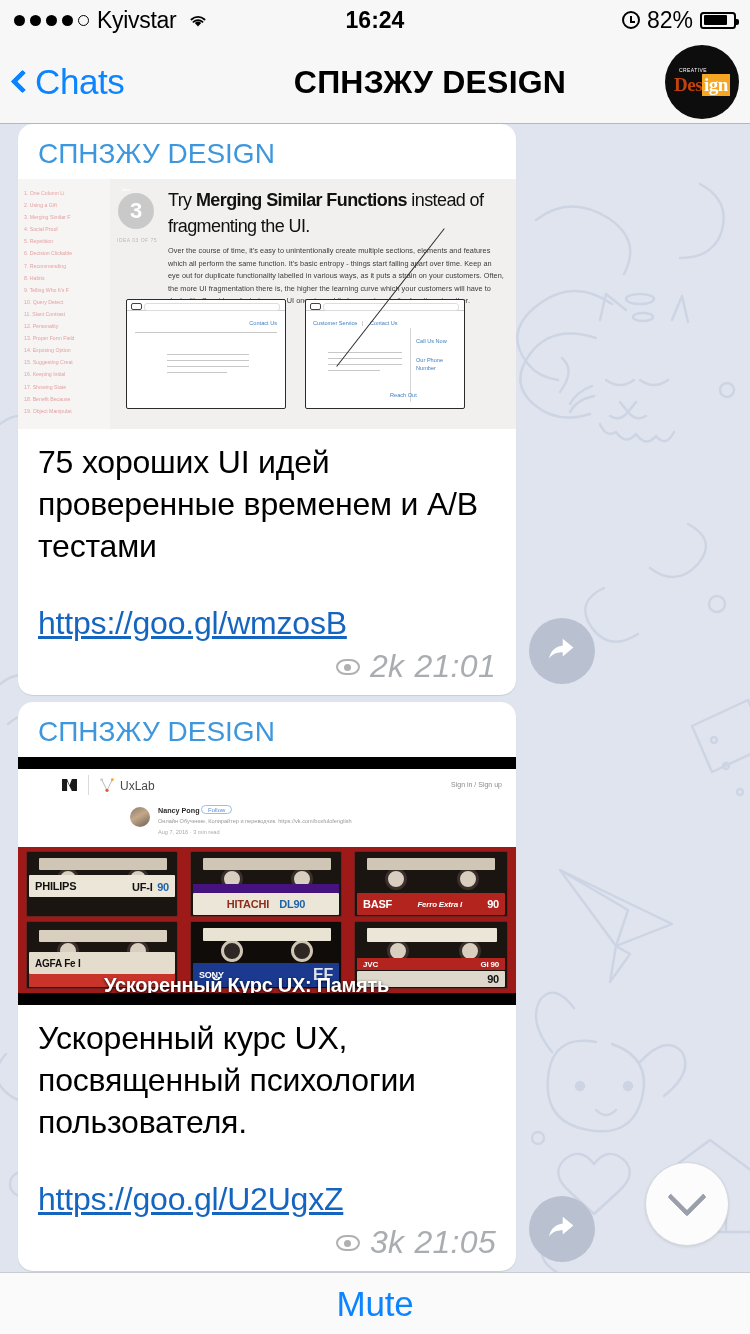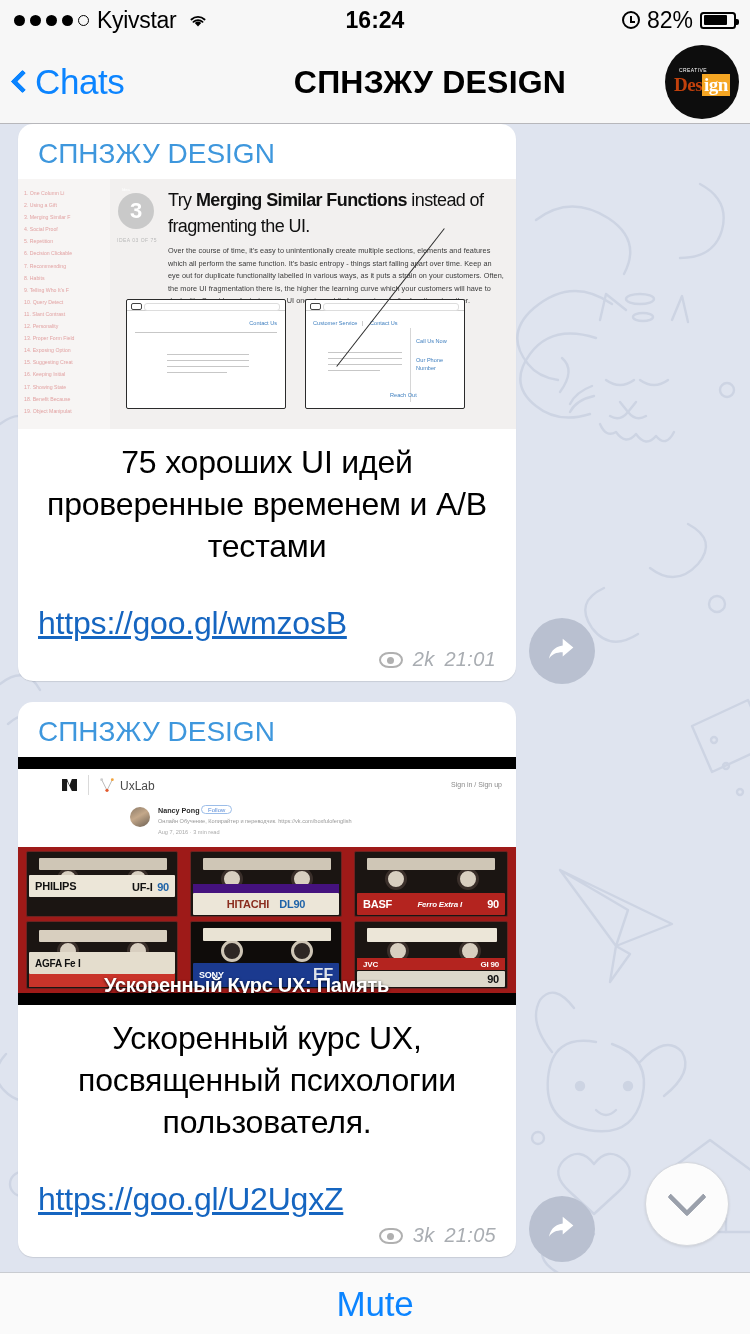--- a/index.html
+++ b/index.html
@@ -66,26 +66,26 @@
   .bubble {
     background:#fff; border-radius:15px;
     position:relative; overflow:hidden;
     box-shadow:0 1px 1px rgba(0,0,0,0.10);
   }
   .bubble-tail {
     position:absolute; left:-9px; bottom:0; width:18px; height:22px;
     background:#fff; clip-path: polygon(100% 0, 100% 100%, 0 100%, 55% 62%);
   }
   .ch-name { font-size:28px; color:#3e97dd; padding:14px 20px 9px 20px; letter-spacing:0px; }
-  .body-txt { font-size:32px; color:#000; line-height:42px; padding:12px 20px 0 20px; letter-spacing:-0.2px;text-align:center;}
+  .body-txt { font-size:32px; color:#000; line-height:42px; padding:12px 20px 0 20px; letter-spacing:-0.2px;}
   .link { font-size:32px; color:#1565c0; text-decoration:underline; padding:0 20px; display:inline-block; letter-spacing:-0.2px;}
   .meta { display:flex; align-items:center; justify-content:flex-end; gap:10px; padding:6px 20px 10px 0; }
   .eye { width:24px; height:16px; border:2.4px solid #b0b0b0; border-radius:50% 50% 50% 50%/ 60% 60% 60% 60%; position:relative; }
   .eye:after { content:""; position:absolute; left:6px; top:3px; width:7px; height:7px; border-radius:50%; background:#b0b0b0; }
-  .meta-txt { font-size:20px; color:#a9adb2; font-style:italic; letter-spacing:0.3px;}
+  .meta-txt { font-size:32px; color:#a9adb2; font-style:italic; letter-spacing:0.3px;}
 
   
   .fwd {
     position:absolute; width:66px; height:66px; border-radius:50%;
     background:#b9c0d0; display:flex; align-items:center; justify-content:center; cursor:pointer;
   }
   .fwd svg { width:34px; height:34px; }
 
   
   .img1 { width:498px; height:250px; background:#f2f0ef; position:relative; overflow:hidden; }

